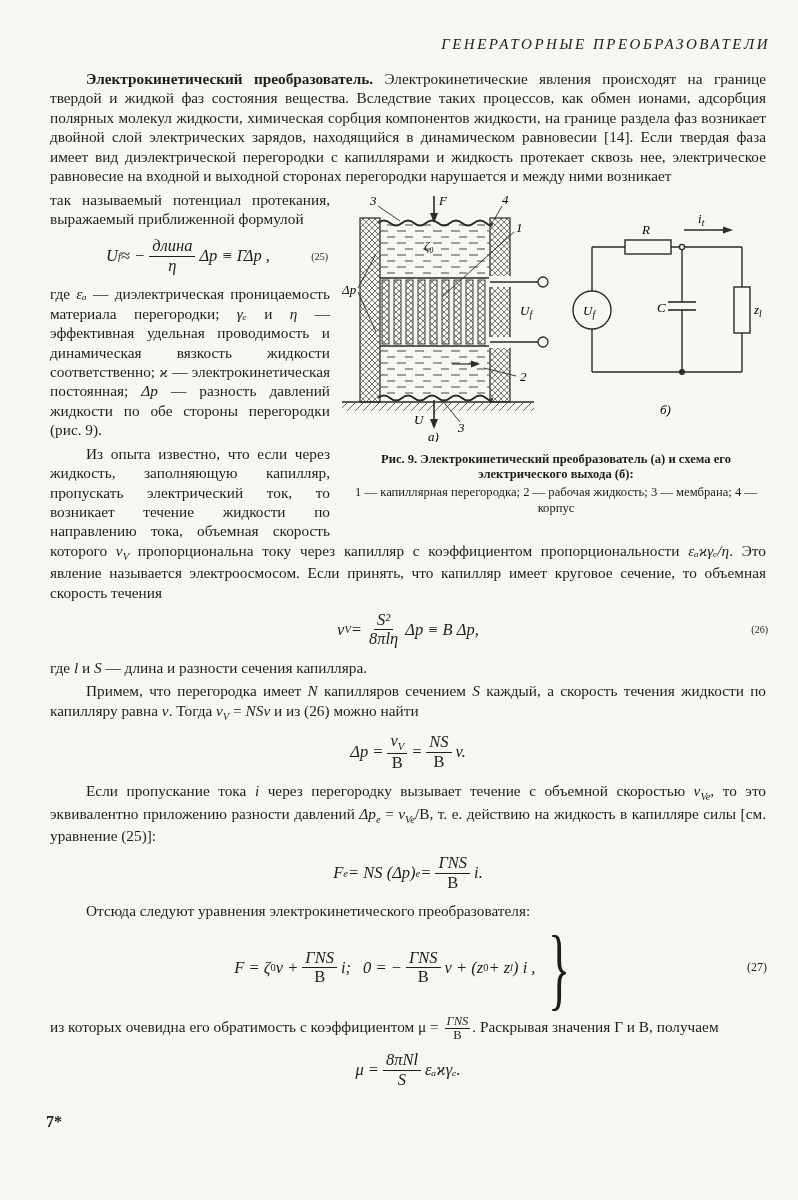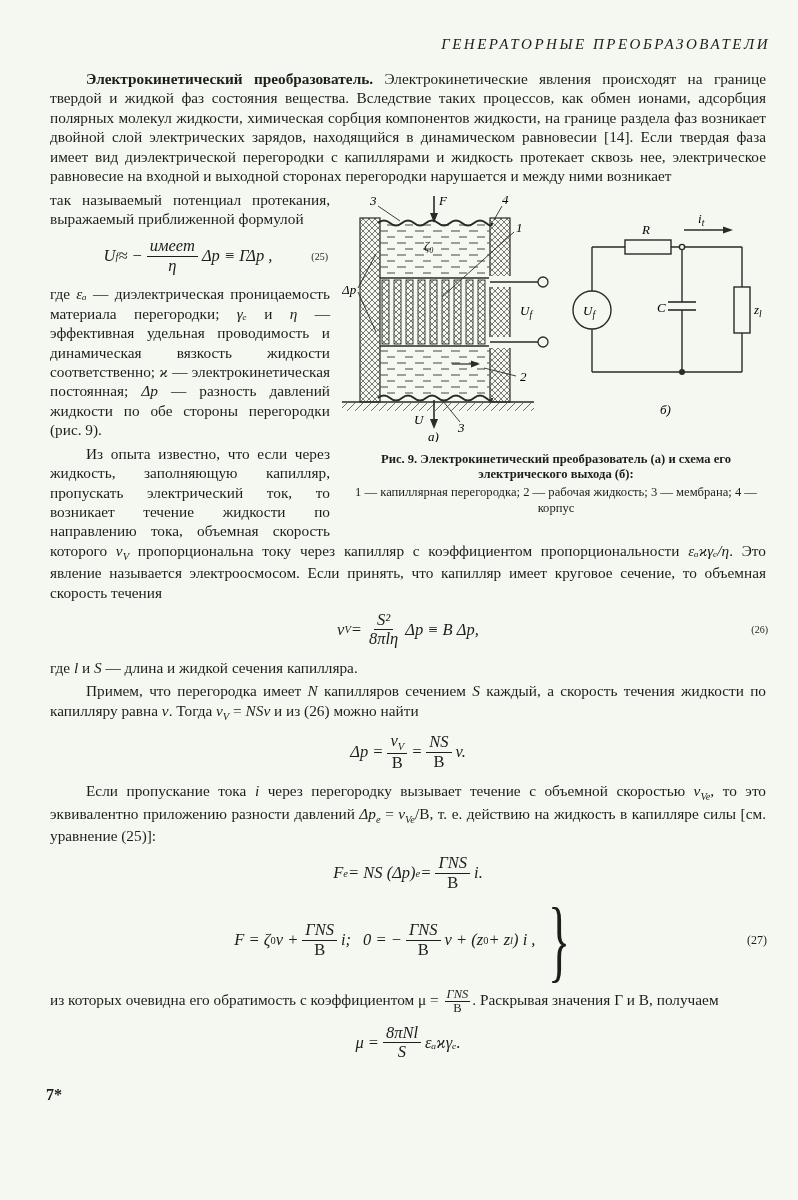--- a/index.html
+++ b/index.html
@@ -179,21 +179,21 @@
     <div class="fig-legend">1 — капиллярная перегородка; 2 — рабочая жидкость; 3 — мембрана; 4 — корпус</div>
   </div>
 
   <p>так называемый потенциал протекания, выражаемый приближенной формулой</p>
 
   <div class="formula">
     <span class="it">U</span>
       <span class="sb">f</span>
       <span> ≈ − </span>
       <span class="frac">
-        <span class="num it">имеет</span>
+        <span class="num it">длина</span>
         <span class="den it">η</span>
       </span>
       <span class="it"> Δp ≡ ΓΔp ,</span>
     <span class="tag">(25)</span>
   </div>
 
   <p><span>где </span><span class="it">εₐ</span><span> — диэлектрическая проницаемость материала перегородки; </span><span class="it">γₑ</span><span> и </span><span class="it">η</span><span> — эффективная удельная проводимость и динамическая вязкость жидкости соответственно; </span><span class="it">ϰ</span><span> — электрокинетическая постоянная; </span><span class="it">Δp</span><span> — разность давлений жидкости по обе стороны перегородки (рис. 9).</span></p>
 
   <p class="ind"><span>Из опыта известно, что если через жидкость, заполняющую капилляр, пропускать электрический ток, то возникает течение жидкости по направлению тока, объемная скорость которого </span><span class="it">v</span><span class="sb">V</span><span> пропорциональна току через капилляр с коэффициентом пропорциональности </span><span class="it">εₐϰγₑ/η</span><span>. Это явление называется электроосмосом. Если принять, что капилляр имеет круговое сечение, то объемная скорость течения</span></p>
 
@@ -202,21 +202,21 @@
       <span class="sb">V</span>
       <span> = </span>
       <span class="frac">
         <span class="num it">S²</span>
         <span class="den it">8πlη</span>
       </span>
       <span class="it"> Δp ≡ В Δp,</span>
     <span class="tag">(26)</span>
   </div>
 
-  <p><span>где </span><span class="it">l</span><span> и </span><span class="it">S</span><span> — длина и жидкой сечения капилляра.</span></p>
+  <p><span>где </span><span class="it">l</span><span> и </span><span class="it">S</span><span> — длина и разности сечения капилляра.</span></p>
 
   <p class="ind"><span>Примем, что перегородка имеет </span><span class="it">N</span><span> капилляров сечением </span><span class="it">S</span><span> каждый, а скорость течения жидкости по капилляру равна </span><span class="it">v</span><span>. Тогда </span><span class="it">v</span><span class="sb">V</span><span> = </span><span class="it">NSv</span><span> и из (26) можно найти</span></p>
 
   <div class="formula">
     <span class="it">Δp = </span>
       <span class="frac">
         <span class="num"><span class="it">v</span><span class="sb">V</span></span>
         <span class="den rm">В</span>
       </span>
       <span> = </span>
@@ -235,20 +235,21 @@
       <span class="it"> = NS (Δp)</span>
       <span class="sb">e</span>
       <span> = </span>
       <span class="frac">
         <span class="num it">ΓNS</span>
         <span class="den rm">В</span>
       </span>
       <span class="it"> i.</span>
   </div>
 
+  <p class="ind">Отсюда следуют уравнения электрокинетического преобразователя:</p>
 
   <div class="eq27">
     <div class="stack">
       <div class="row">
         <span>F = ζ</span>
           <span class="sbr">0</span>
           <span>v + </span>
           <span class="frac">
             <span class="num">ΓNS</span>
             <span class="den rm">В</span>

